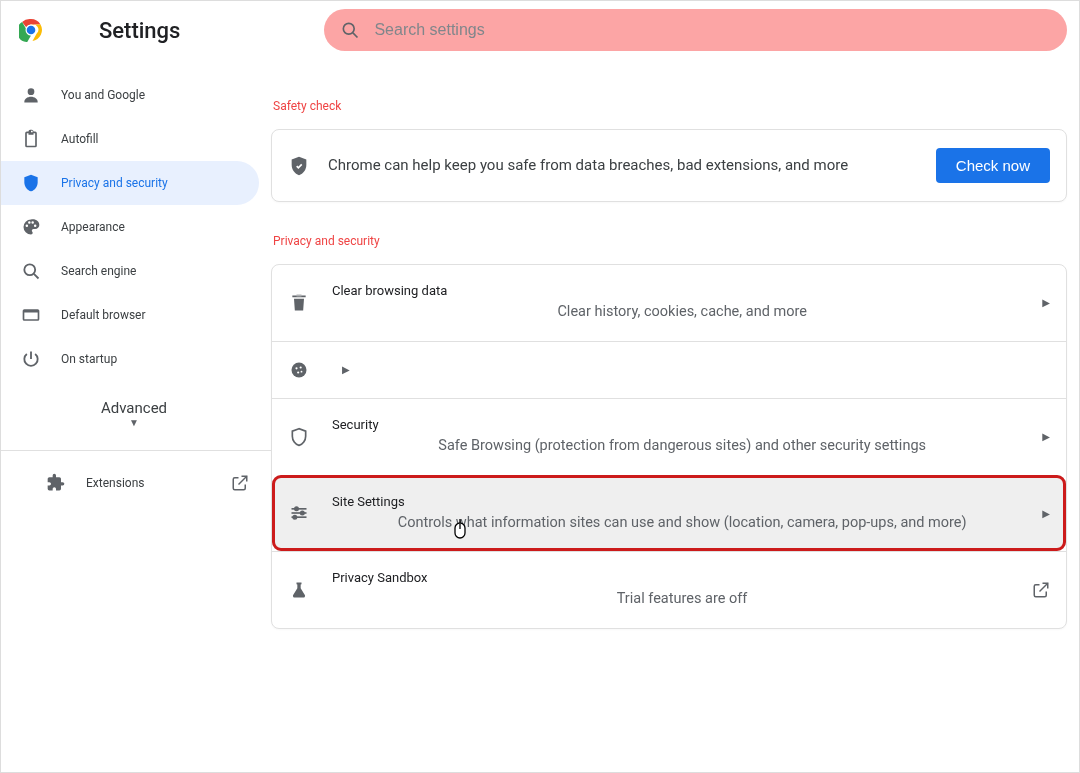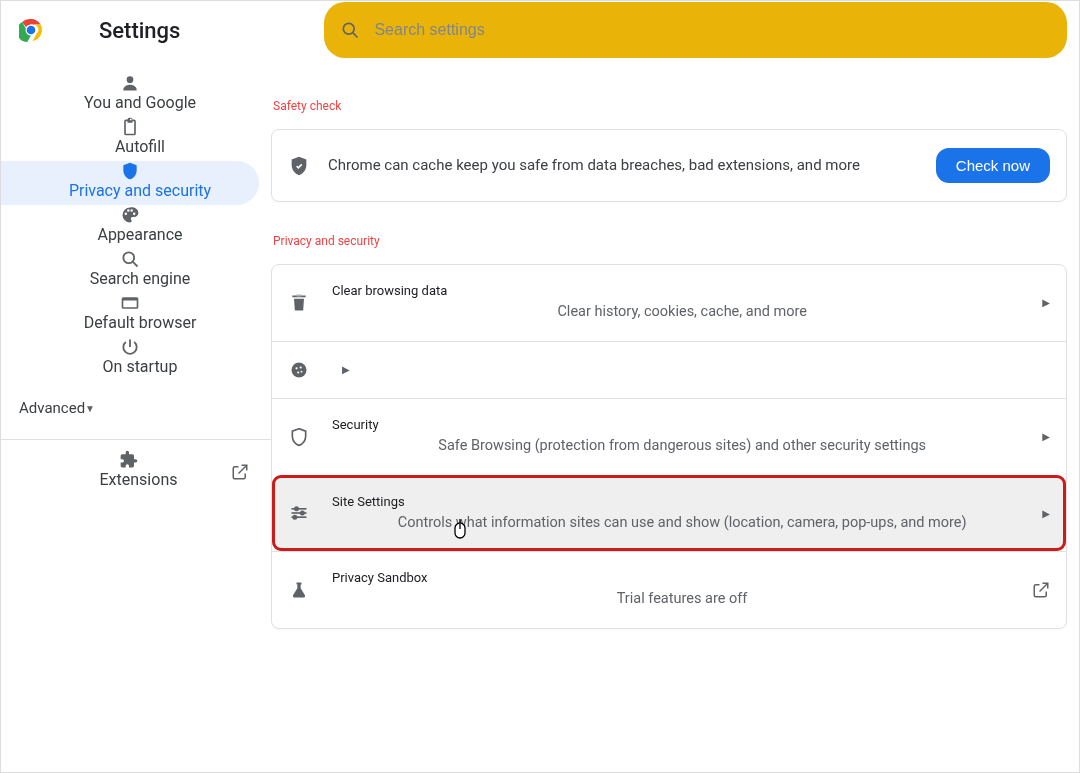--- a/index.html
+++ b/index.html
@@ -9,55 +9,55 @@
     height: 773px;
     background: #fff;
     overflow: hidden;
     border: 1px solid #ddd;
     color: #202124;
   }
   .header { display:flex; align-items:center; height:58px;gap:40px; }
   .logo { width:24px; height:24px; margin-left:18px; margin-right:16px; }
   .title { font-size:22px; font-weight:500; color:#202124; }
   .search-wrap {
-    margin-left:104px; flex:1; max-width:748px; height:56px;
-    background:#eab308; border-radius:21px; display:flex; align-items:center;
+    margin-left:104px; flex:1; max-width:748px; height:42px;
+    background:#fca5a5; border-radius:21px; display:flex; align-items:center;
     padding:0 16px; margin-right:12px;
   }
   .search-wrap .s-icon { color:#5f6368; margin-right:14px; display:flex;}
   .search-input { border:none; background:transparent; font-size:16px; color:#5f6368; outline:none; flex:1; }
   .search-input::placeholder { color:#80868b; }
 
   .layout { display:flex; }
   .sidebar { width:270px; padding-top:14px; }
   .nav-item {
     display:flex; align-items:center; height:44px; padding-left:20px;
     border-top-right-radius:22px; border-bottom-right-radius:22px;
-    font-size:16px; color:#3c4043; cursor:pointer; width:258px;flex-direction:column;
+    font-size:12px; color:#3c4043; cursor:pointer; width:258px;
   }
   .nav-item .nav-ic { width:20px; height:20px; color:#5f6368; margin-right:20px; display:flex; align-items:center; justify-content:center;}
   .nav-item.active { background:#e8f0fe; color:#1a73e8; }
   .nav-item.active .nav-ic { color:#1a73e8; }
-  .adv { display:flex; align-items:center; justify-content:flex-start; padding:18px 22px 18px 18px; font-size:15px; color:#3c4043; cursor:pointer; }
+  .adv { display:flex; align-items:center; justify-content:center; padding:18px 22px 18px 18px; font-size:15px; color:#3c4043; cursor:pointer;flex-direction:column; }
   .divider { height:1px; background:#e0e0e0; margin:4px 0 10px ; }
   .ext-row { display:flex; align-items:center; justify-content:space-between; padding-right:22px;margin-left:25px; }
   .ext-row .nav-item { flex:1; }
 
   .main { flex:1; padding:32px 12px 0 0; }
   .sec-heading { font-size:12px; color:#ef4444; font-weight:400; margin:8px 0 16px 2px; }
   .card {
     border:1px solid #e0e0e0; border-radius:8px; background:#fff;
     box-shadow: 0 1px 2px rgba(0,0,0,0.03);
   }
   .safety { display:flex; align-items:center; padding:18px 16px; margin-bottom:32px;}
   .safety .shield { color:#5f6368; margin-right:18px; }
   .safety .safety-text { flex:1; font-size:15px; color:#3c4043; line-height:1.5; padding-right:8px;}
   .check-btn {
     background:#1a73e8; color:#fff; border:none; font-size:15px; font-weight:500;
-    padding:9px 20px; border-radius:13px; cursor:pointer;
+    padding:9px 20px; border-radius:4px; cursor:pointer;
   }
   .list {  }
   .list-row {
     display:flex; align-items:center; padding:18px 16px 18px 16px;
     border-top:1px solid #e0e0e0; cursor:pointer; position:relative;
   }
   .list-row:first-child { border-top:none; }
   .list-row.hl {
     background:#efefef; outline:3px solid #cc1b1b; outline-offset:-3px;border-radius:9px;
   }
@@ -194,21 +194,21 @@
 
   <div class="main">
     <div class="sec-heading">Safety check</div>
     <div class="card safety">
       <span class="shield">
           <svg width="22" height="22" viewBox="0 0 24 24" fill="currentColor">
             <path d="M12 2 4 5v6c0 5 3.4 9.7 8 11 4.6-1.3 8-6 8-11V5z"></path>
             <path d="M9.5 12.2l1.8 1.8 3.7-3.7" stroke="#fff" stroke-width="1.8" fill="none"></path>
           </svg>
         </span>
-      <div class="safety-text">Chrome can cache keep you safe from data breaches, bad extensions, and more</div>
+      <div class="safety-text">Chrome can help keep you safe from data breaches, bad extensions, and more</div>
       <button class="check-btn">Check now</button>
     </div>
 
     <div class="sec-heading">Privacy and security</div>
     <div class="card list">
 
       <div class="list-row">
         <span class="row-ic">
             <svg width="20" height="20" viewBox="0 0 24 24" fill="currentColor">
               <path d="M6 7h12l-1 14H7zM4 5h16V3H4zM9 2h6v2H9z"></path>

